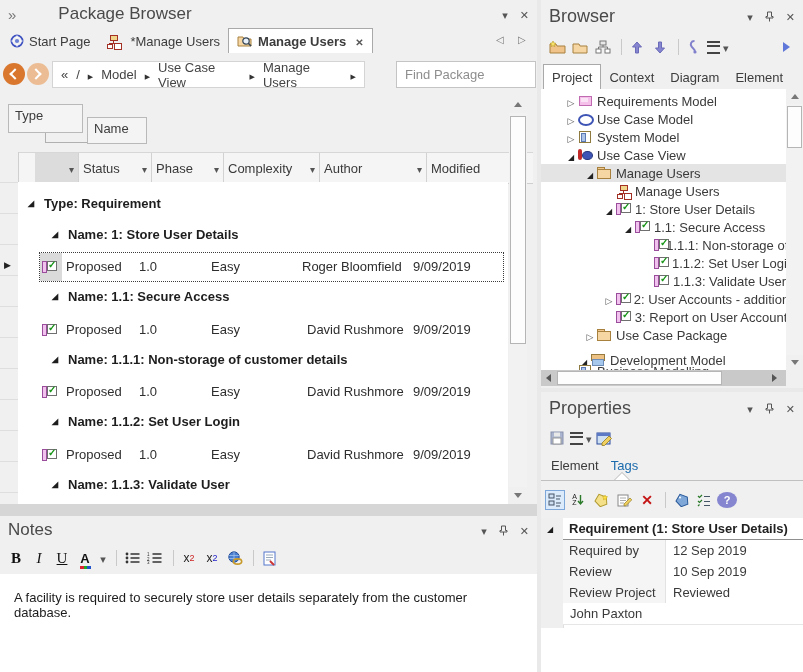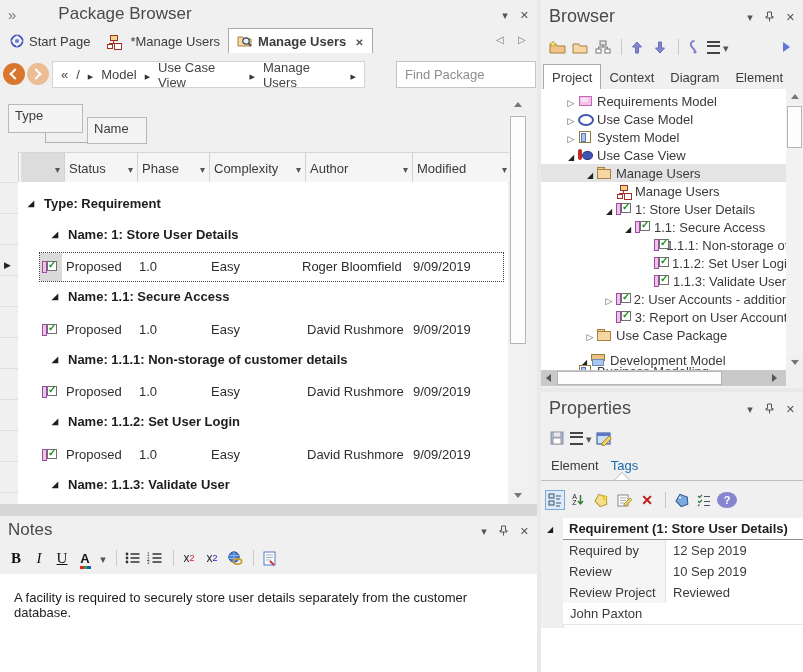--- a/index.html
+++ b/index.html
@@ -180,21 +180,21 @@
     </div>
 
     <div class="gbox" style="left:8px;top:104px;width:75px;height:29px;">
       <span>Type</span>
     </div>
     <div class="gconn" style="left:45px;top:133px;width:42px;height:9px;"></div>
     <div class="gbox" style="left:87px;top:117px;width:60px;height:27px;">
       <span>Name</span>
     </div>
 
-    <div class="thead" style="left:3px;top:152px;width:508px;height:30px;padding-left:8px;">
+    <div class="thead" style="left:17px;top:152px;width:508px;height:30px;padding-left:8px;">
       <div class="th" style="left:18px;width:44px;background:#dcdcdc;">
           <span class="dd"></span>
         </div>
       <div class="th" style="left:62px;width:73px;">
           <span>Status</span>
           <span class="dd"></span>
         </div>
       <div class="th" style="left:135px;width:72px;">
           <span>Phase</span>
           <span class="dd"></span>

